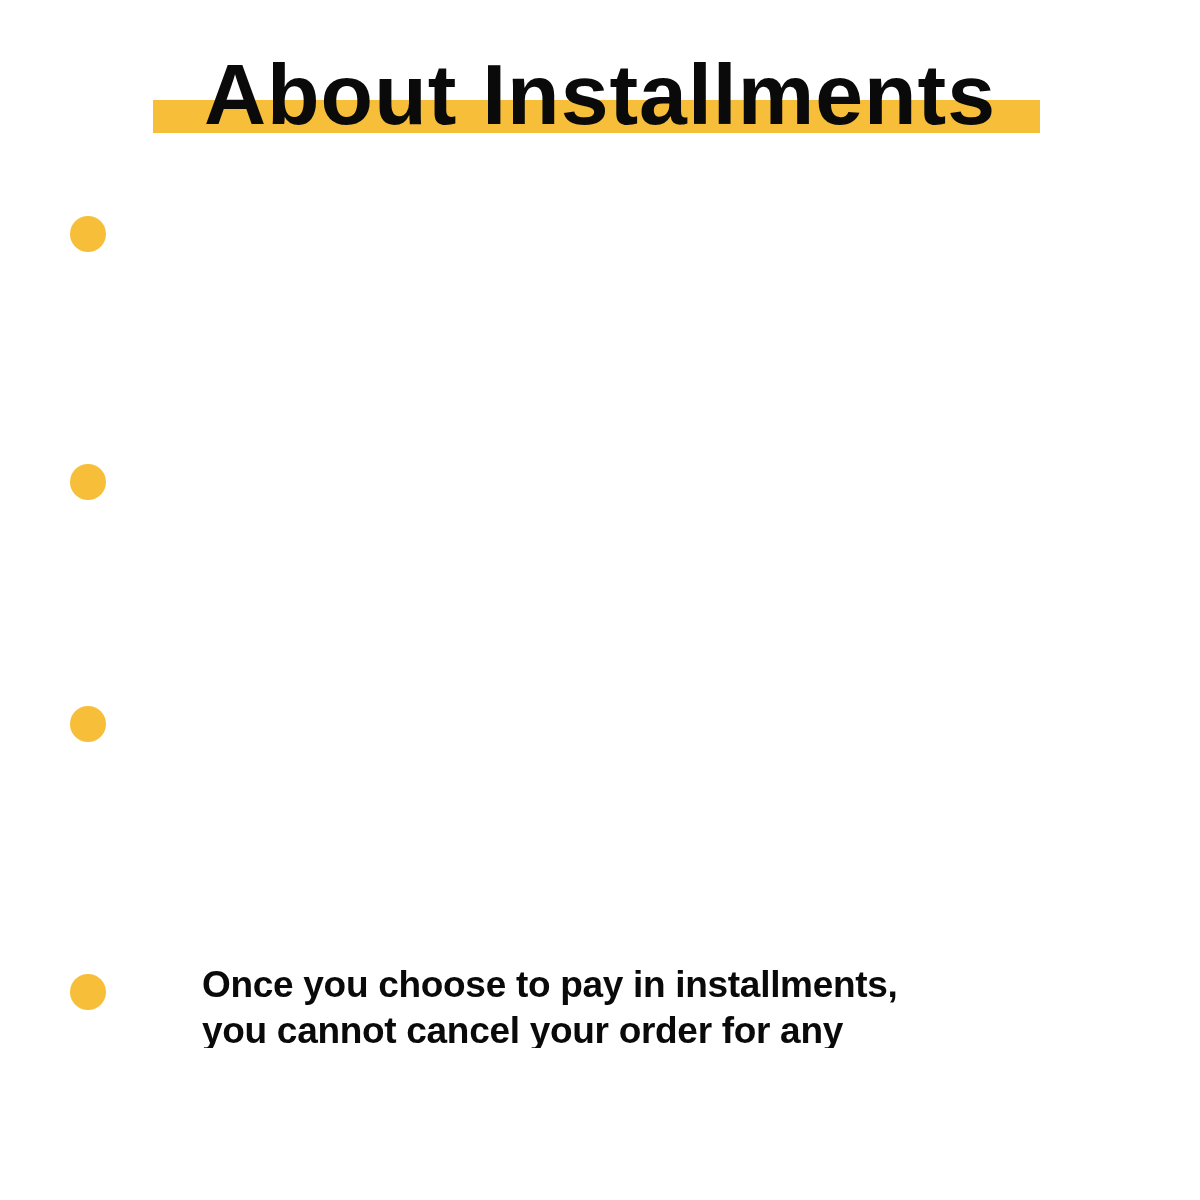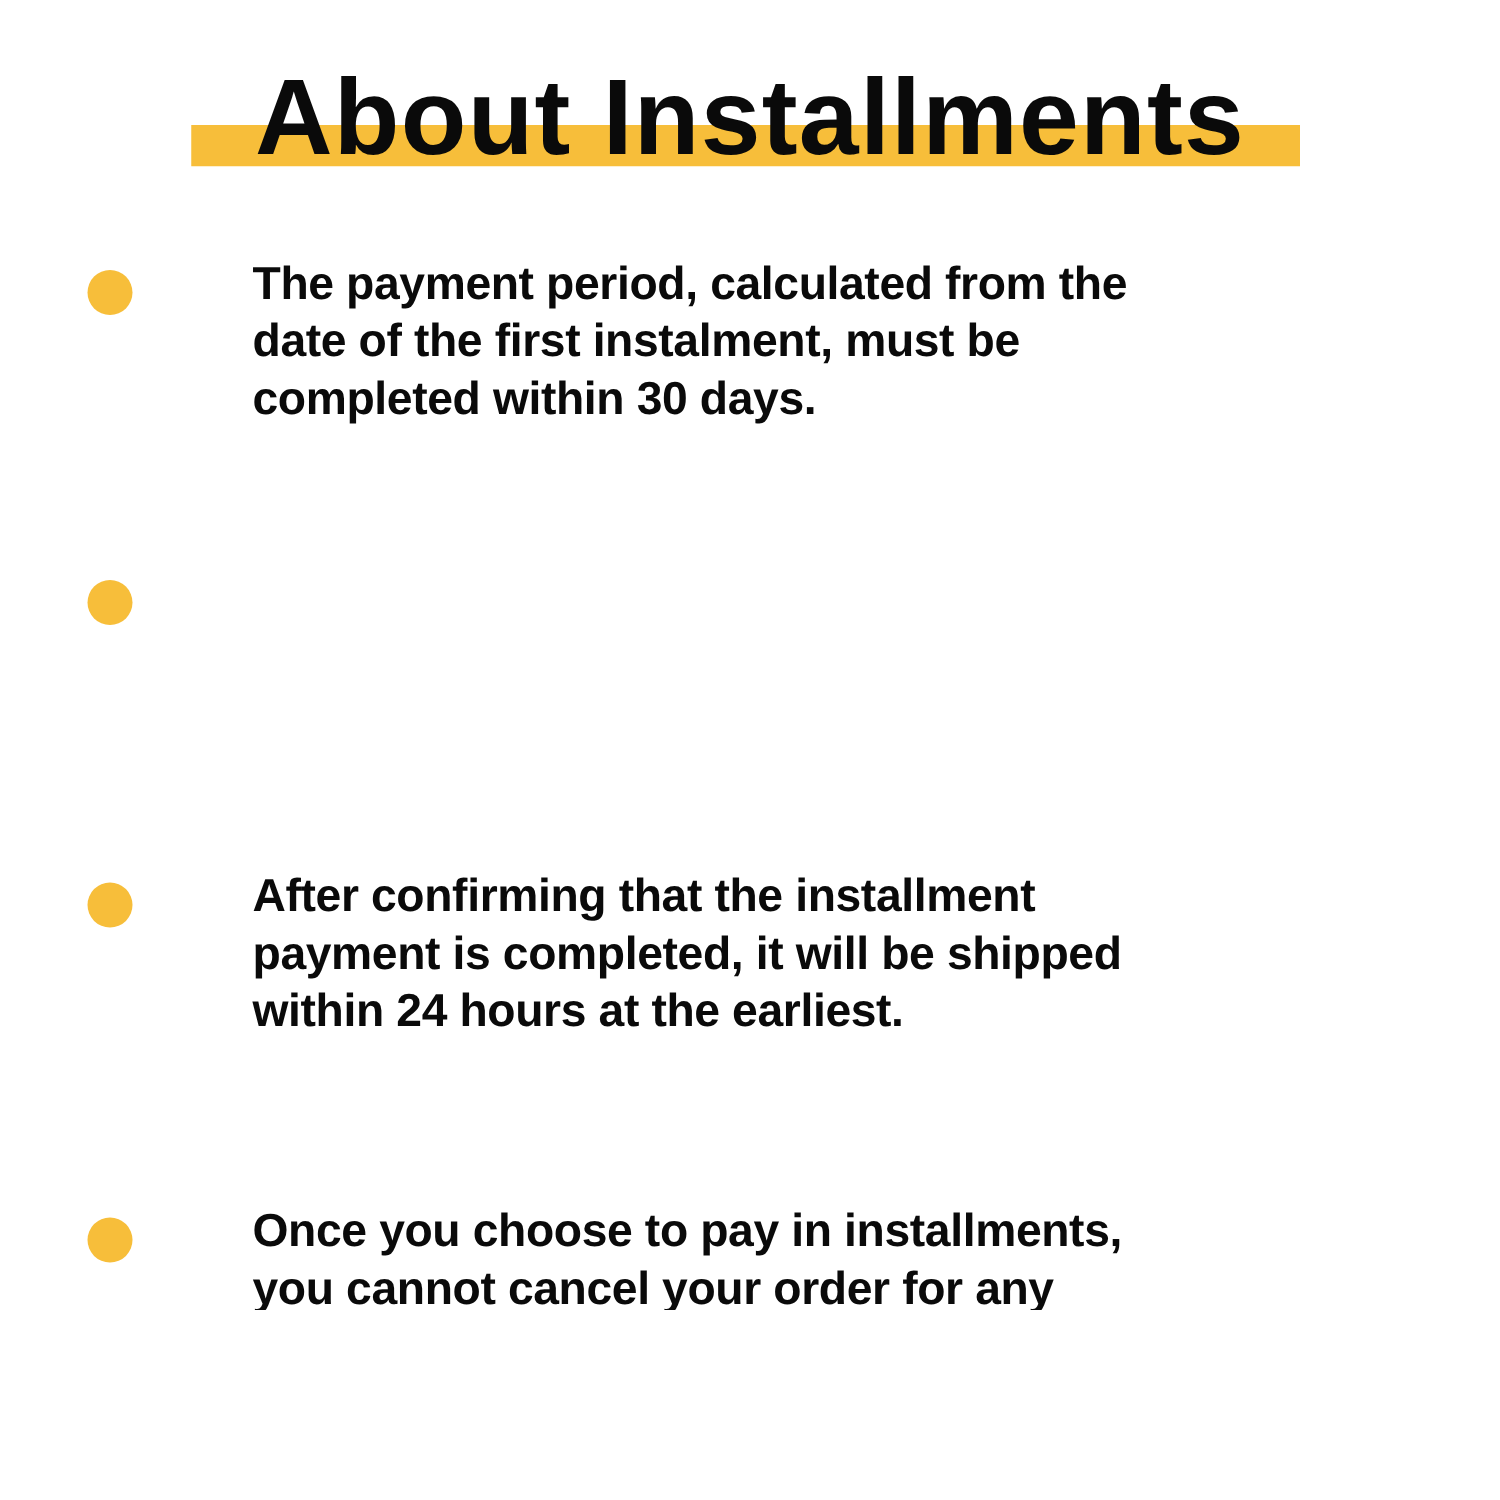--- a/index.html
+++ b/index.html
@@ -83,32 +83,26 @@
 <div class="page">
 
   <header>
     <div class="title-highlight-bar"></div>
     <h1 class="page-title">About Installments</h1>
   </header>
 
   <ul class="points">
     <li class="li-1">
       <span class="bullet"></span>
-      <p>The payment period, calculated from the
-date of the first instalment, must be
-completed within 30 days.</p>
     </li>
     <li class="li-2">
       <span class="bullet"></span>
     </li>
     <li class="li-3">
       <span class="bullet"></span>
-      <p>After confirming that the installment
-payment is completed, it will be shipped
-within 24 hours at the earliest.</p>
     </li>
     <li class="li-4">
       <span class="bullet"></span>
       <p>Once you choose to pay in installments,
 you cannot cancel your order for any
 reason.</p>
     </li>
   </ul>
 
 </div>

